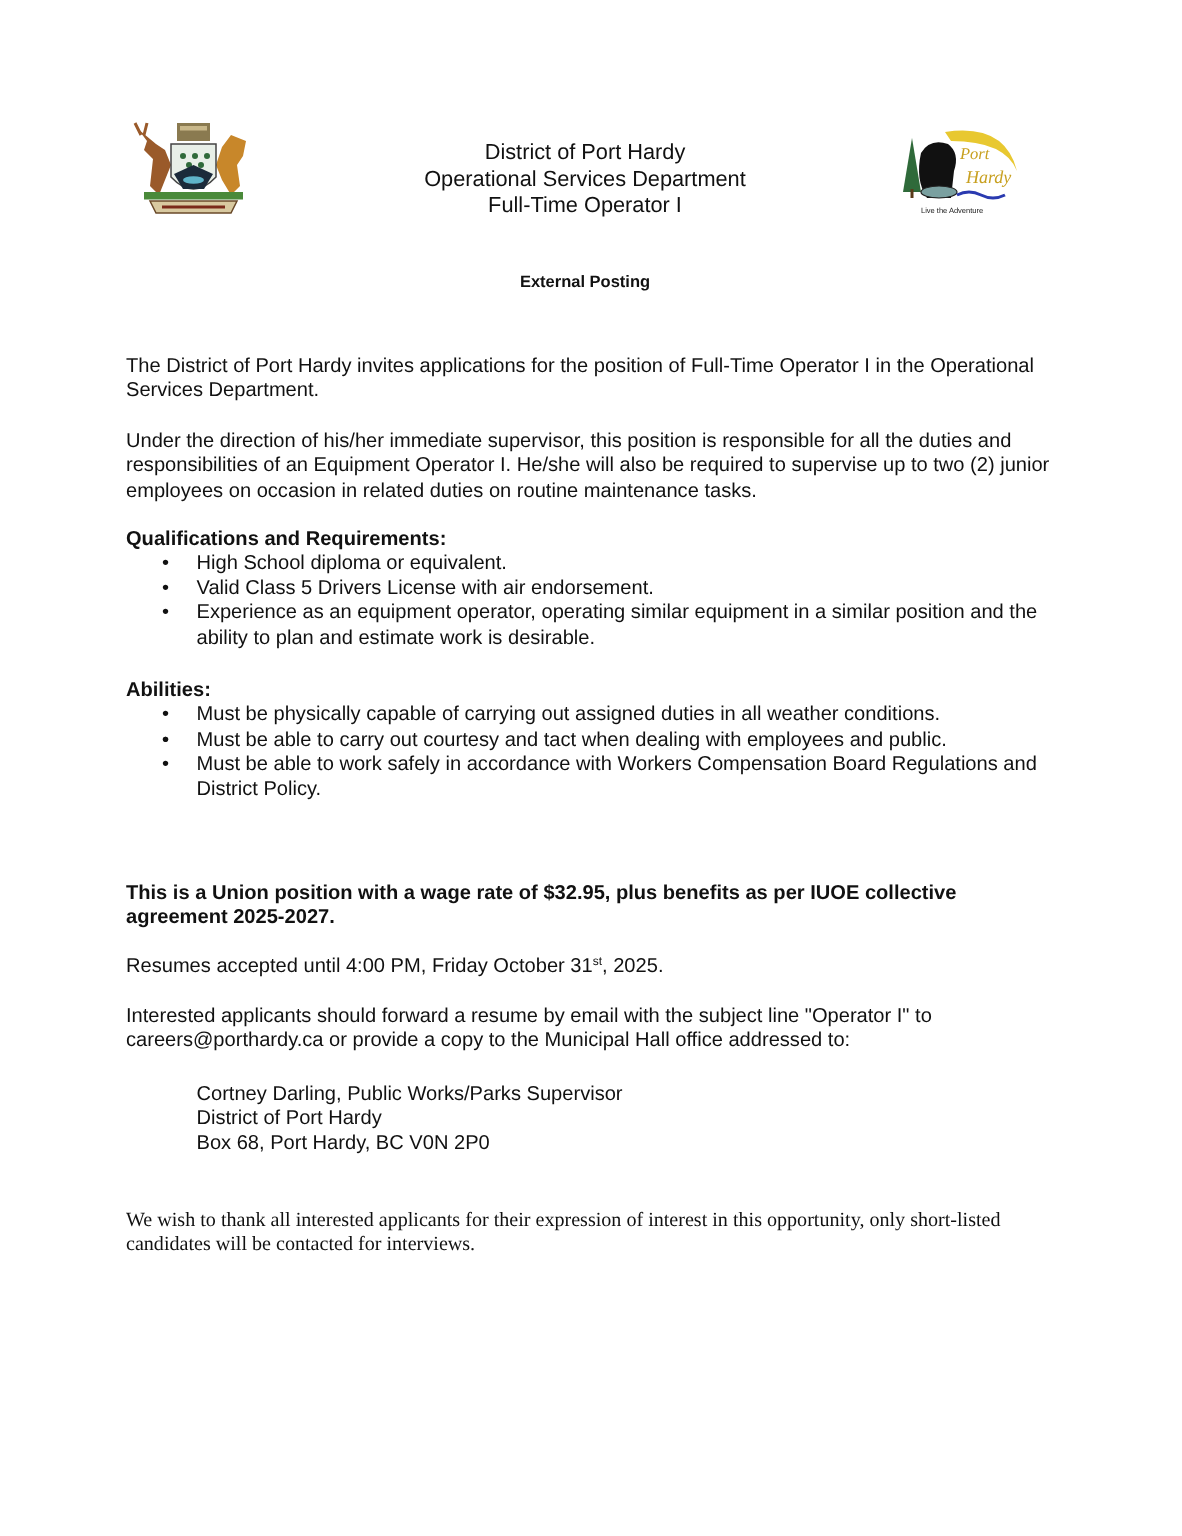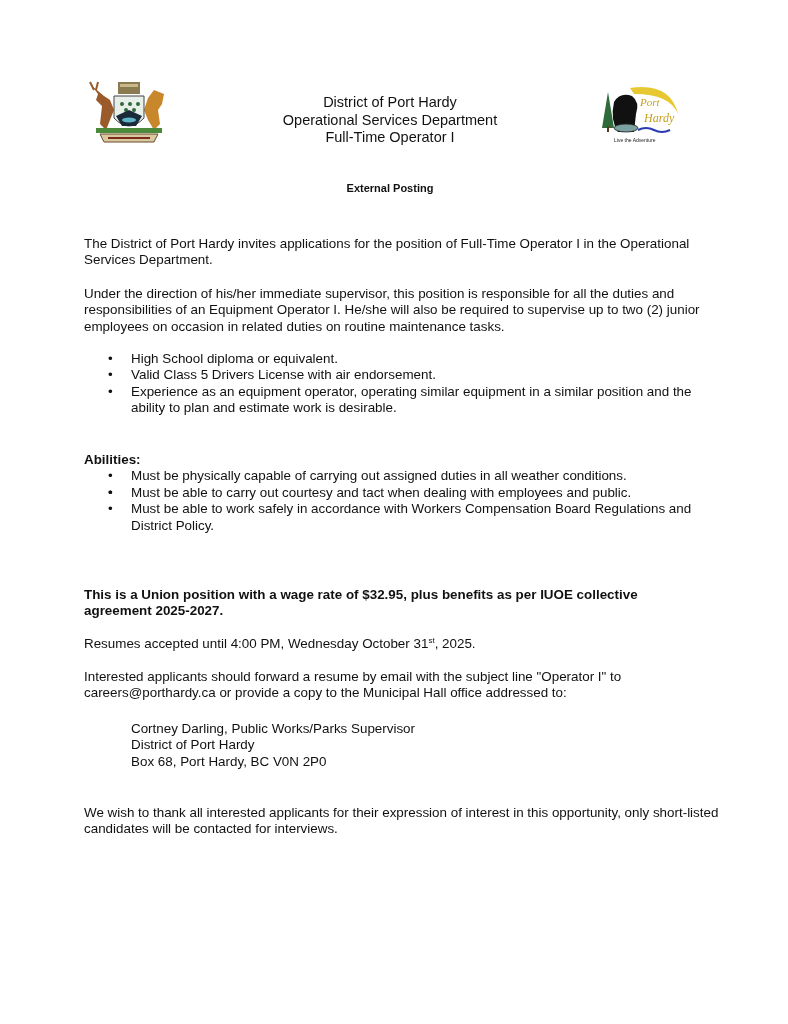--- a/index.html
+++ b/index.html
@@ -86,44 +86,45 @@
   </svg>
 </div>
 
 <div class="abs title">External Posting</div>
 
 <div class="abs body-text" style="top:236px;">The District of Port Hardy invites applications for the position of Full-Time Operator I in the Operational Services Department.</div>
 
 <div class="abs body-text" style="top:286px;">Under the direction of his/her immediate supervisor, this position is responsible for all the duties and responsibilities of an Equipment Operator I. He/she will also be required to supervise up to two (2) junior employees on occasion in related duties on routine maintenance tasks.</div>
 
 <div class="abs body-text" style="top:351px;">
+  <div class="section-head">Qualifications and Requirements:</div>
   <ul class="bullets">
     <li><span class="dot">•</span><span>High School diploma or equivalent.</span></li>
     <li><span class="dot">•</span><span>Valid Class 5 Drivers License with air endorsement.</span></li>
     <li><span class="dot">•</span><span>Experience as an equipment operator, operating similar equipment in a similar position and the ability to plan and estimate work is desirable.</span></li>
   </ul>
 </div>
 
 <div class="abs body-text" style="top:452px;">
   <div class="section-head">Abilities:</div>
   <ul class="bullets">
     <li><span class="dot">•</span><span>Must be physically capable of carrying out assigned duties in all weather conditions.</span></li>
     <li><span class="dot">•</span></li>
     <li><span class="dot">•</span><span>Must be able to carry out courtesy and tact when dealing with employees and public.</span></li>
     <li><span class="dot">•</span><span>Must be able to work safely in accordance with Workers Compensation Board Regulations and District Policy.</span></li>
   </ul>
 </div>
 
 <div class="abs body-text" style="top:587px;width:560px;font-weight:bold;">This is a Union position with a wage rate of $32.95, plus benefits as per IUOE collective agreement 2025-2027.</div>
 
 <div class="abs body-text" style="top:636px;">
-  <span>Resumes accepted until 4:00 PM, Wednesday October 31</span><sup class="ord">st</sup><span>, 2025.</span>
+  <span>Resumes accepted until 4:00 PM, Friday October 31</span><sup class="ord">st</sup><span>, 2025.</span>
 </div>
 
 <div class="abs body-text" style="top:669px;width:590px;">Interested applicants should forward a resume by email with the subject line "Operator I" to careers@porthardy.ca or provide a copy to the Municipal Hall office addressed to:</div>
 
 <div class="abs body-text" style="top:721px;">
   <div class="addr">Cortney Darling, Public Works/Parks Supervisor</div>
   <div class="addr">District of Port Hardy</div>
   <div class="addr">Box 68, Port Hardy, BC V0N 2P0</div>
 </div>
 
-<div class="abs body-text" style="top:805px;width:640px;">We wish to thank all interested applicants for their expression of interest in this opportunity, only short-listed candidates will be contacted for interviews.</div>
+<div class="abs body-text" style="top:805px;width:640px;font-family:Liberation Serif, serif;">We wish to thank all interested applicants for their expression of interest in this opportunity, only short-listed candidates will be contacted for interviews.</div>
 
 </body></html>

